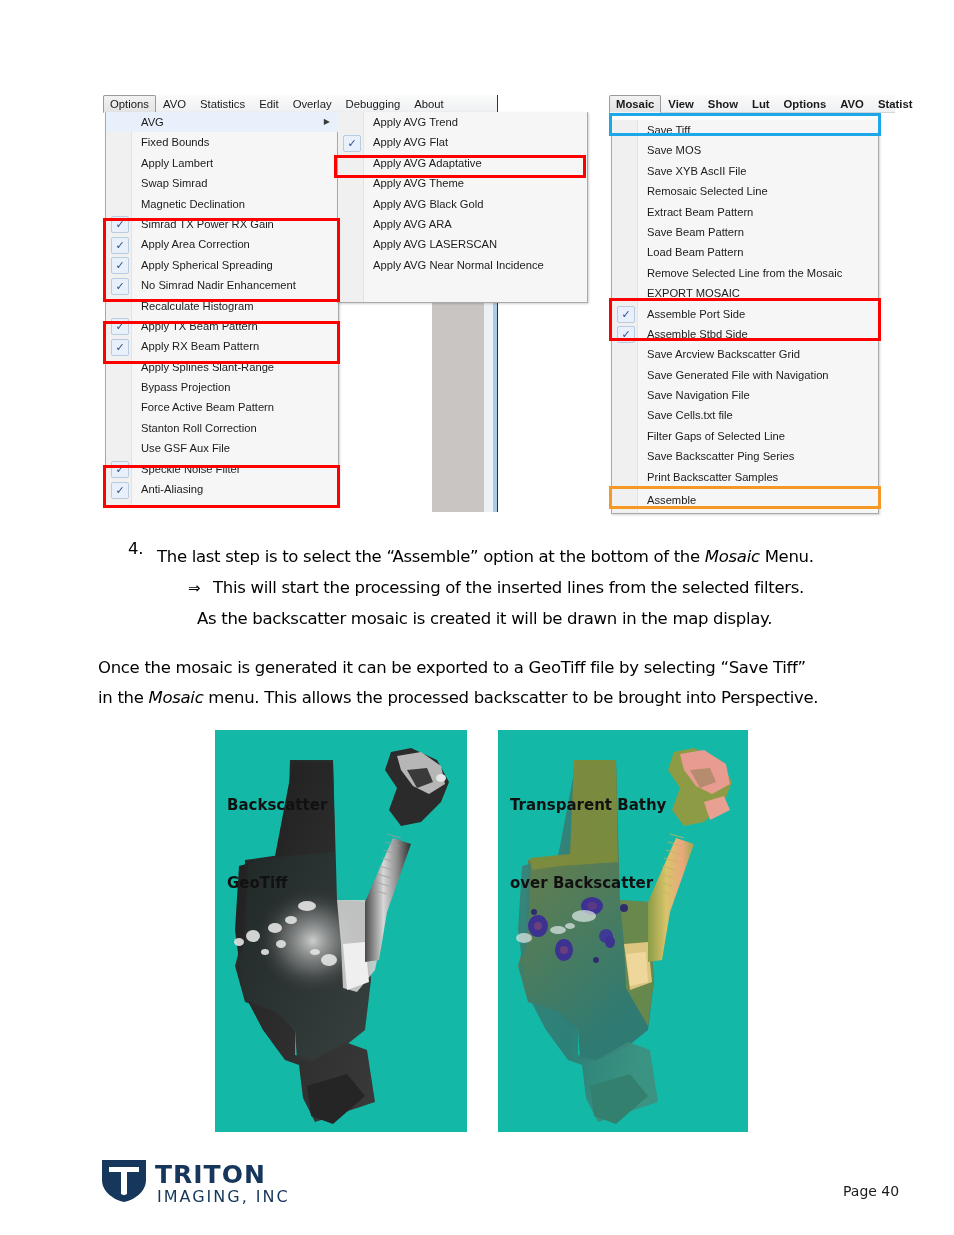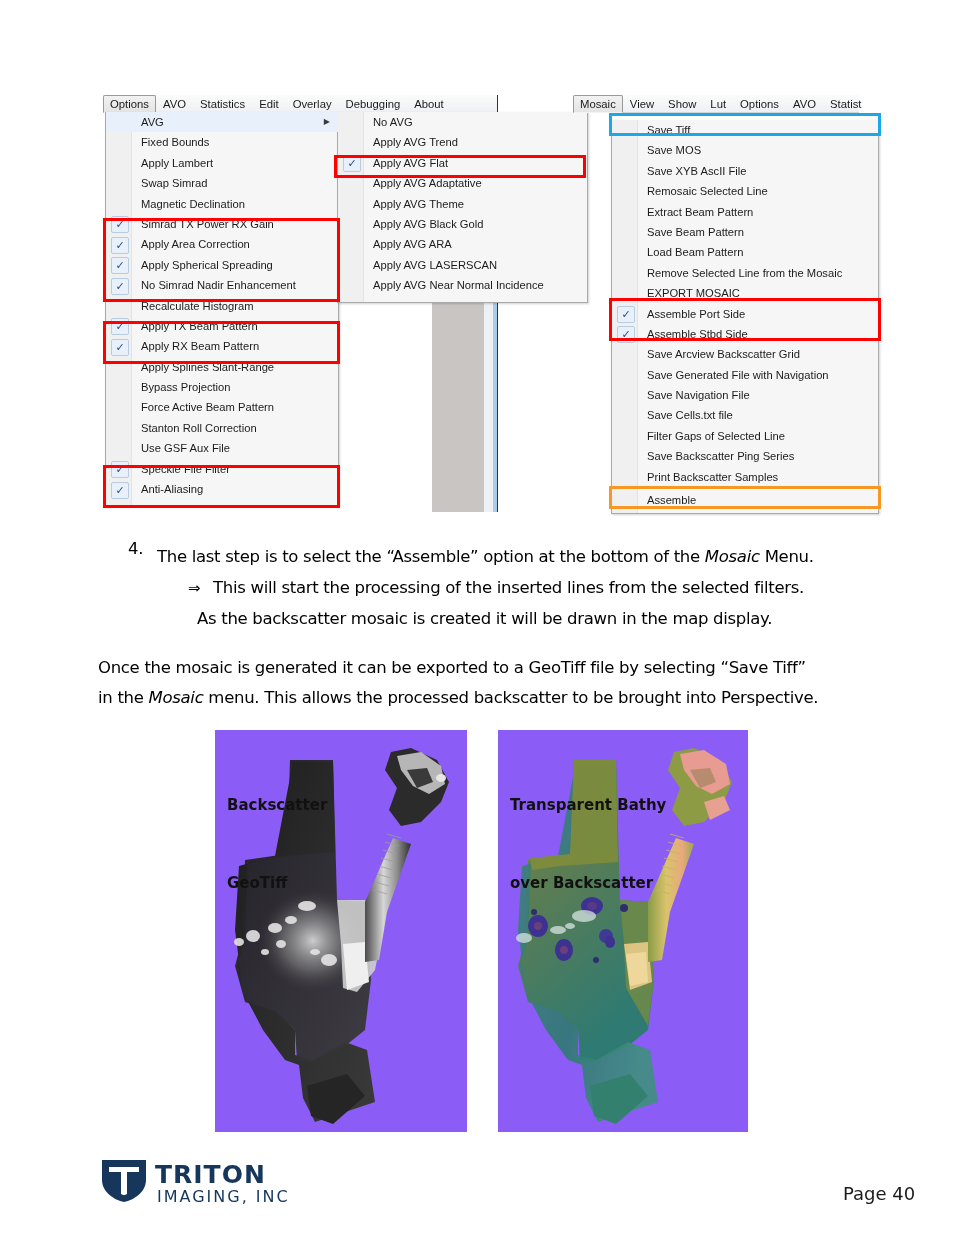--- a/index.html
+++ b/index.html
@@ -67,37 +67,37 @@
   
   .doc{position:absolute;left:0;top:0;width:954px;}
   .para{
     position:absolute;font-family:"DejaVu Sans", sans-serif;
     font-size:16.5px;color:#000;line-height:30px;letter-spacing:-0.3px;
   }
   .para i{font-style:italic;}
   .num{position:absolute;}
 
   
-  .fig{position:absolute;background:#8b5cf6;overflow:hidden;}
+  .fig{position:absolute;background:#14b8a6;overflow:hidden;}
   .figcap{
     position:absolute;left:12px;font-family:"DejaVu Sans", sans-serif;
     font-weight:bold;font-size:15px;color:#111;line-height:26px;
     white-space:pre;z-index:5;
   }
   .mosaic{position:absolute;left:0;top:0;width:100%;height:100%;}
 
   
   .logo{position:absolute;}
   .logotext{
     font-family:"DejaVu Sans", sans-serif;font-weight:bold;
     color:#16365c;letter-spacing:1px;
   }
   .pageno{
     position:absolute;font-family:"DejaVu Sans", sans-serif;
-    font-size:18px;color:#1b1b1b;
+    font-size:14px;color:#1b1b1b;
   }
 </style>
 </head>
 <body>
 
 <div class="screens">
 
   <div class="greypanel" style="left:432px;top:300px;width:52px;height:212px;"></div>
   <div class="whitestrip" style="left:484px;top:300px;width:9px;height:212px;"></div>
   <div class="bluestrip" style="left:493px;top:300px;width:4px;height:212px;"></div>
@@ -120,43 +120,42 @@
       <div class="mi"><span class="chk">✓</span><span>Apply Spherical Spreading</span></div>
       <div class="mi"><span class="chk">✓</span><span>No Simrad Nadir Enhancement</span></div>
       <div class="mi"><span>Recalculate Histogram</span></div>
       <div class="mi"><span class="chk">✓</span><span>Apply TX  Beam Pattern</span></div>
       <div class="mi"><span class="chk">✓</span><span>Apply RX Beam Pattern</span></div>
       <div class="mi"><span>Apply Splines Slant-Range</span></div>
       <div class="mi"><span>Bypass Projection</span></div>
       <div class="mi"><span>Force Active Beam Pattern</span></div>
       <div class="mi"><span>Stanton Roll Correction</span></div>
       <div class="mi"><span>Use GSF Aux File</span></div>
-      <div class="mi"><span class="chk">✓</span><span>Speckle File Filter</span></div>
+      <div class="mi"><span class="chk">✓</span><span>Speckle Noise Filter</span></div>
       <div class="mi"><span class="chk">✓</span><span>Anti-Aliasing</span></div>
     </div>
 
   <div class="dropdown" style="left:337px;top:112px;width:249px;height:190px;" id="avg-submenu">
     <div class="gutter"></div>
-  <div class="mi"><span>No AVG</span></div>
       <div class="mi"><span>Apply AVG Trend</span></div>
       <div class="mi"><span class="chk">✓</span><span>Apply AVG Flat</span></div>
       <div class="mi"><span>Apply AVG Adaptative</span></div>
       <div class="mi"><span>Apply AVG Theme</span></div>
       <div class="mi"><span>Apply AVG Black Gold</span></div>
       <div class="mi"><span>Apply AVG ARA</span></div>
       <div class="mi"><span>Apply AVG LASERSCAN</span></div>
       <div class="mi"><span>Apply AVG Near Normal Incidence</span></div>
     </div>
 
   <div class="hlbox red" style="left:334px;top:155px;width:252px;height:23px;"></div>
   <div class="hlbox red" style="left:103px;top:218px;width:237px;height:84px;"></div>
   <div class="hlbox red" style="left:103px;top:321px;width:237px;height:43px;"></div>
   <div class="hlbox red" style="left:103px;top:465px;width:237px;height:43px;"></div>
 
-  <div class="menuwin" style="left:573px;top:95px;width:286px;height:17px;">
+  <div class="menuwin" style="left:609px;top:95px;width:286px;height:17px;font-weight:bold;">
     <div class="menubar" style="left:0;top:0;width:286px;" id="right-menubar"><span class="mb sel">Mosaic</span><span class="mb">View</span><span class="mb">Show</span><span class="mb">Lut</span><span class="mb">Options</span><span class="mb">AVO</span><span class="mb">Statist</span></div>
   </div>
 
   <div class="dropdown" style="left:611px;top:120px;width:266px;height:393px;" id="mosaic-dropdown">
     <div class="gutter"></div>
   <div class="mi"><span>Save Tiff</span></div>
       <div class="mi"><span>Save MOS</span></div>
       <div class="mi"><span>Save XYB AscII File</span></div>
       <div class="mi"><span>Remosaic Selected Line</span></div>
       <div class="mi"><span>Extract Beam Pattern</span></div>

